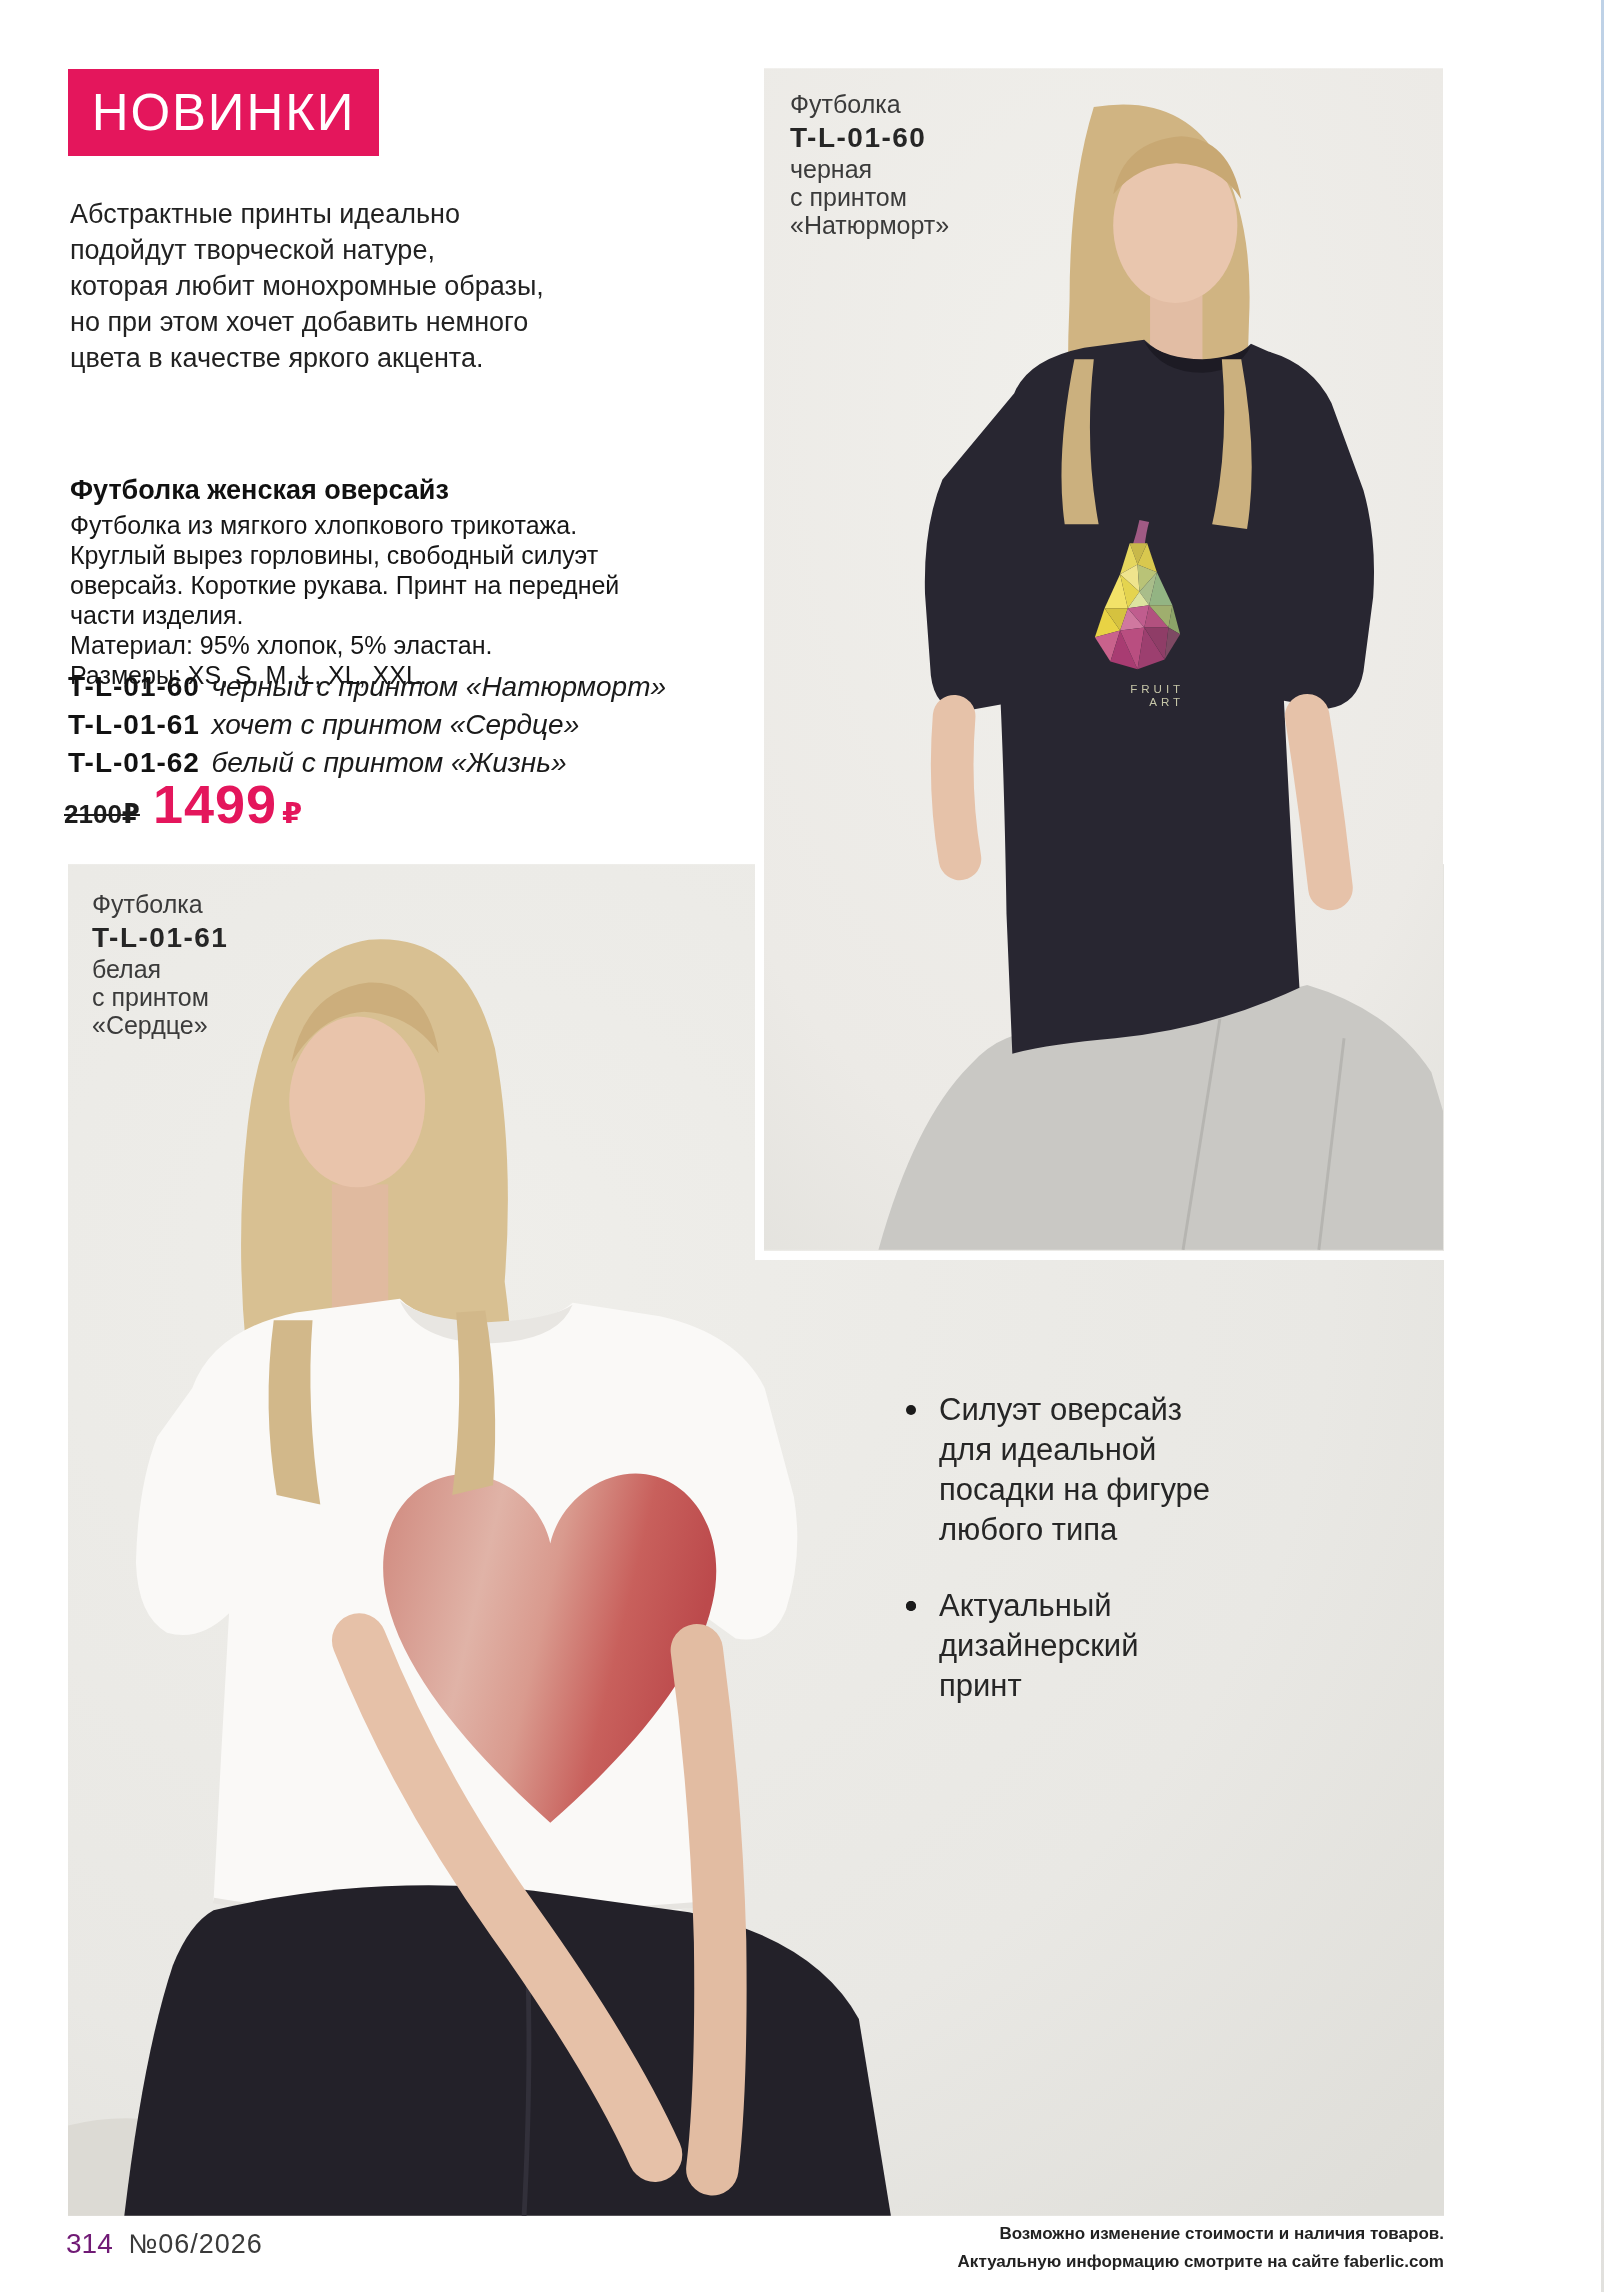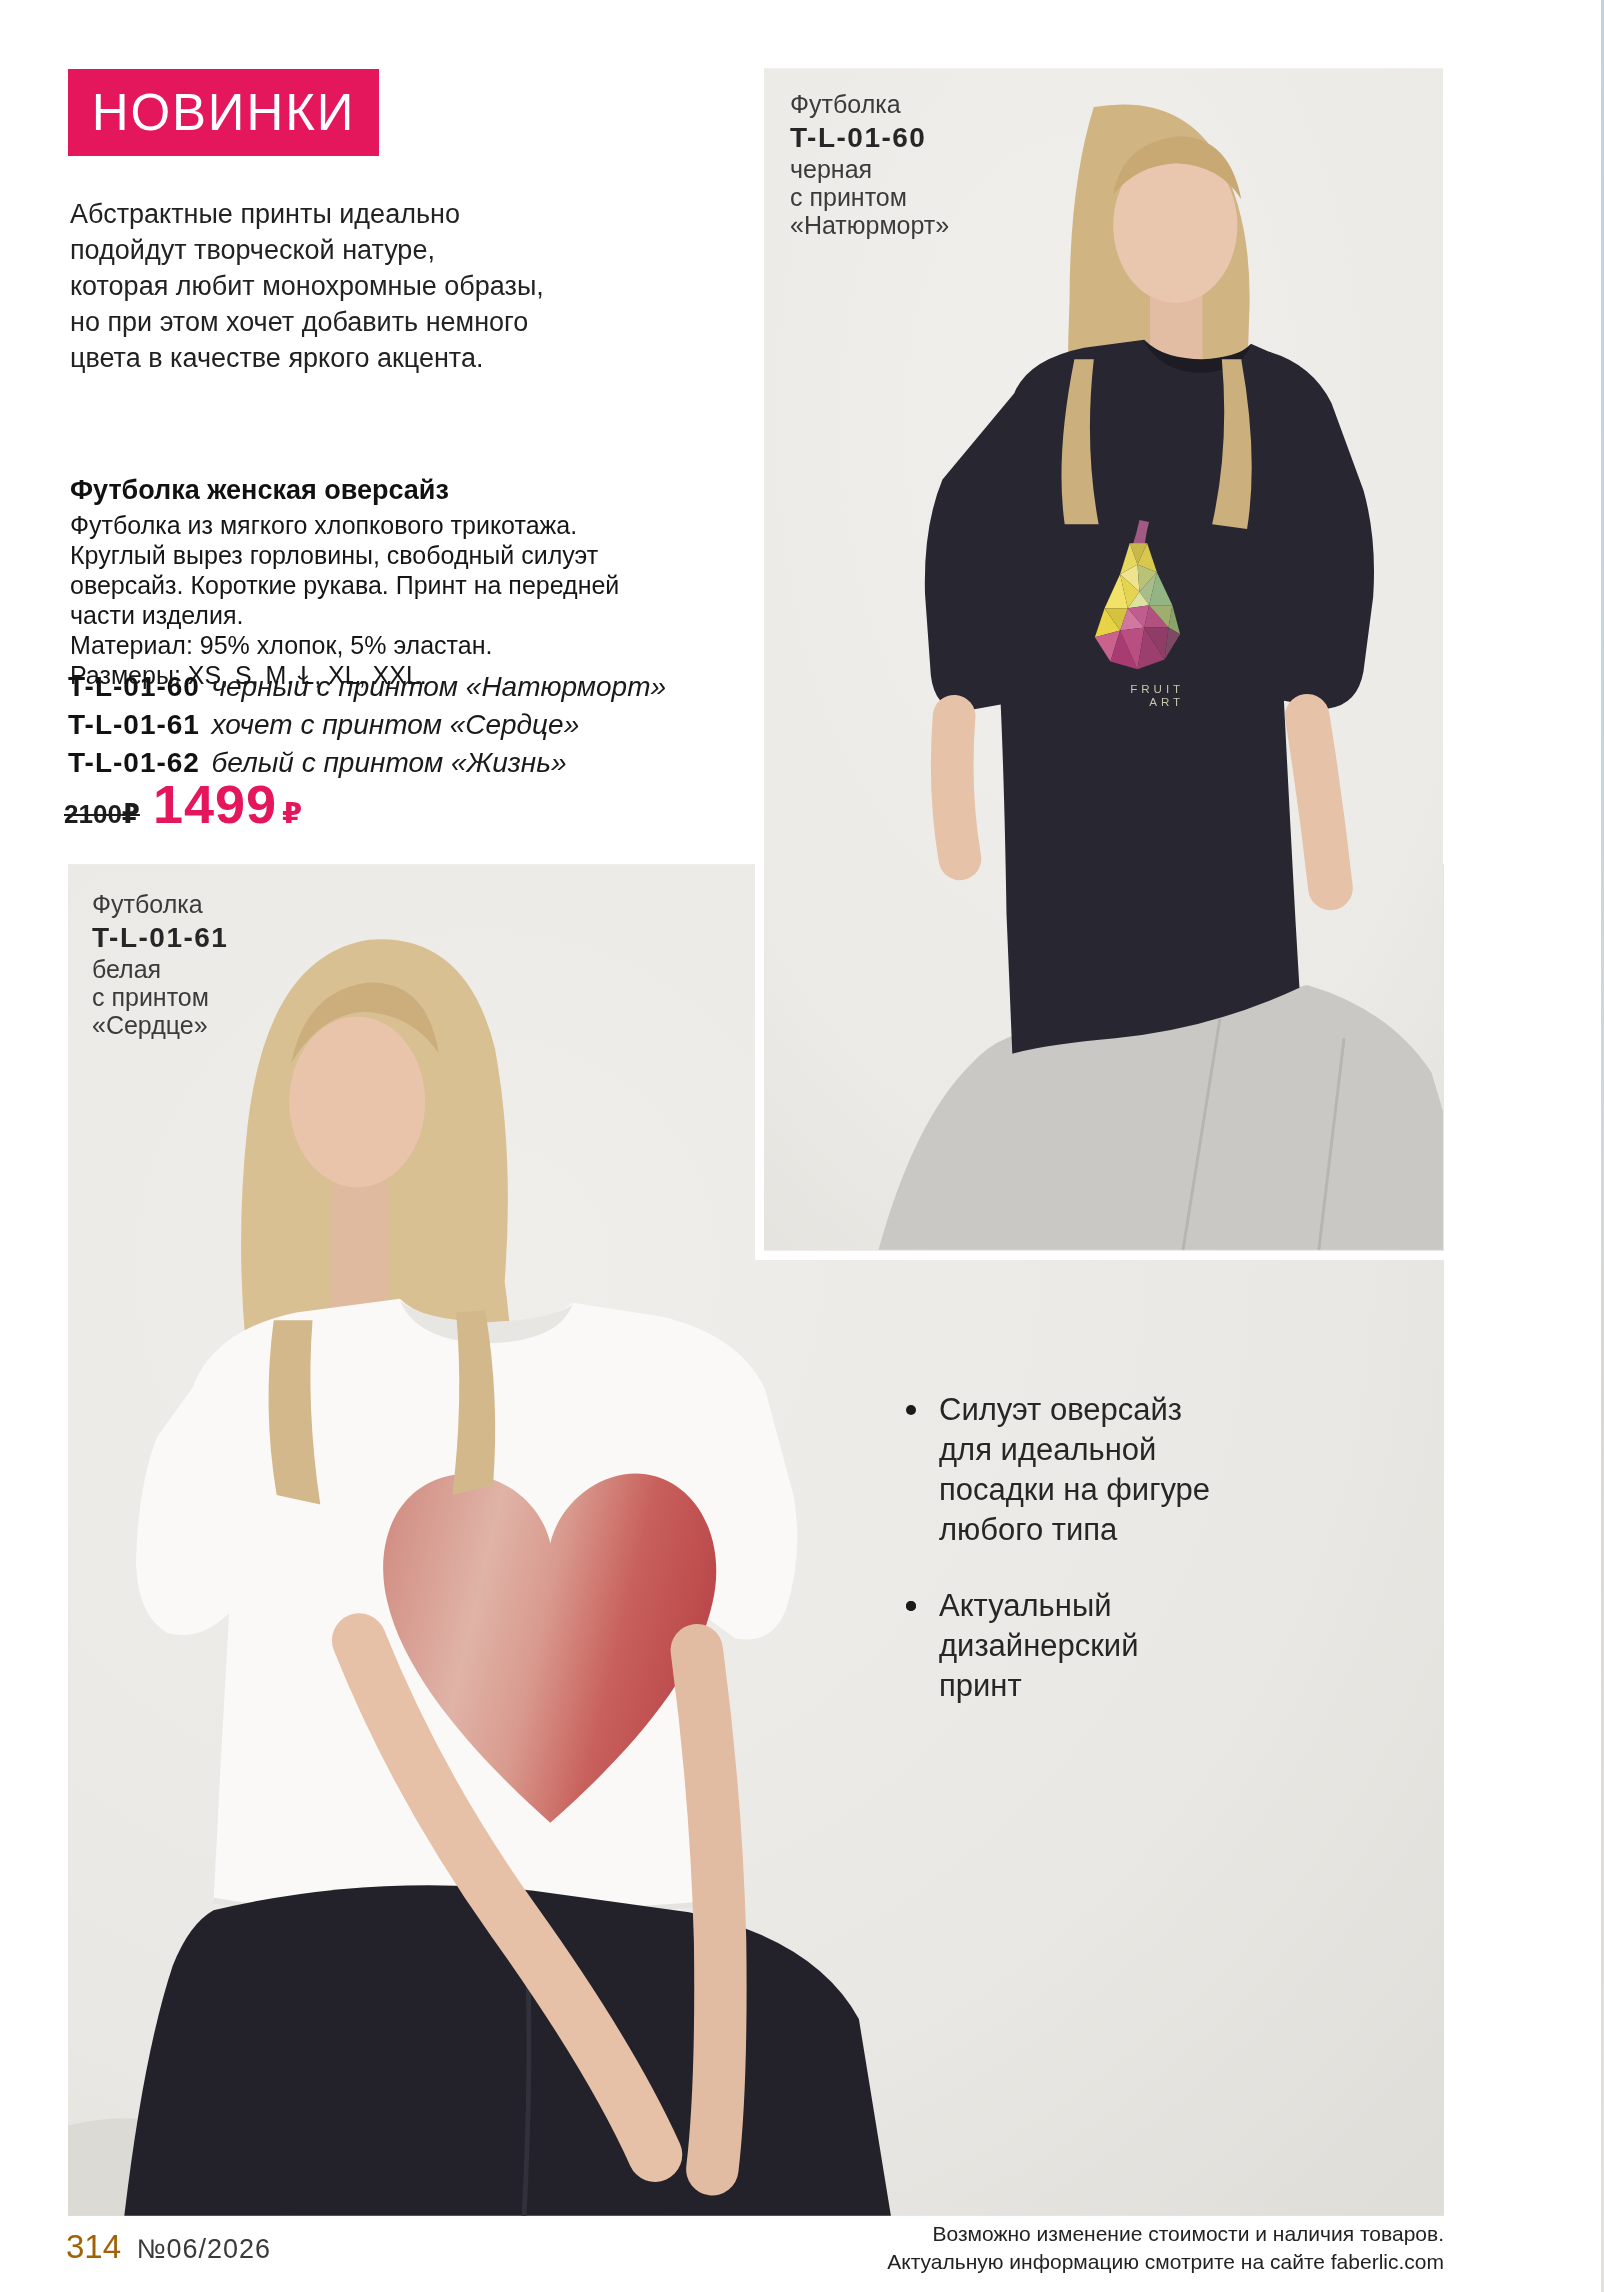--- a/index.html
+++ b/index.html
@@ -42,24 +42,24 @@
   .pear      { position:absolute; left:327px; top:448px; }
   .fruit-art { position:absolute; left:327px; top:614px; width:93px; text-align:right;
                font-size:11.6px; letter-spacing:3.9px; color:#c6c6a8; }
 
   .features { position:absolute; left:832px; top:526px; width:466px; list-style:none; }
   .features li { position:relative; padding-left:39px; margin-bottom:36px; }
   .f-text { font-size:31px; line-height:40px; white-space:pre-line; color:#262626; }
   .dot { position:absolute; left:5.8px; top:14.6px; width:10.7px; height:10.7px; border-radius:50%; background:#1b1b1b; }
 
   .footer-left { position:absolute; left:66px; top:2228px; display:flex; align-items:baseline; gap:15.5px; }
-  .pg    { font-size:33px; color:#a16207; }
+  .pg    { font-size:28px; color:#701a75; }
   .issue { font-size:27px; color:#3a3a3a; letter-spacing:1px; }
   .footer-right { position:absolute; top:2220px; right:161px; text-align:right;
-                  font-size:21px; line-height:28px; color:#222; display:flex; flex-direction:column; }
+                  font-size:17px; line-height:28px; color:#222; display:flex; flex-direction:column;font-weight:bold; }
 
   .edge-line { position:absolute; right:0; top:0; width:3.9px; height:100%; z-index:4; opacity:.75;
                background:linear-gradient(#a9c3df 0%, #b6c6d6 30%, #cccbc6 60%, #d8d7d3 100%); }
 </style>
 </head>
 <body>
 
 <div class="page">
 
   <div class="badge">НОВИНКИ</div>

